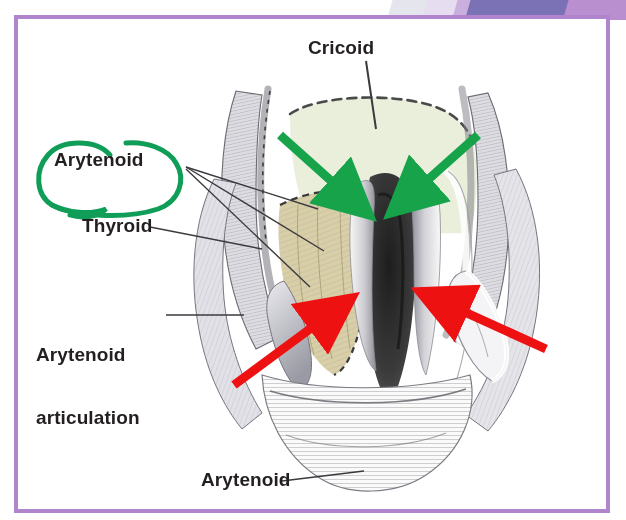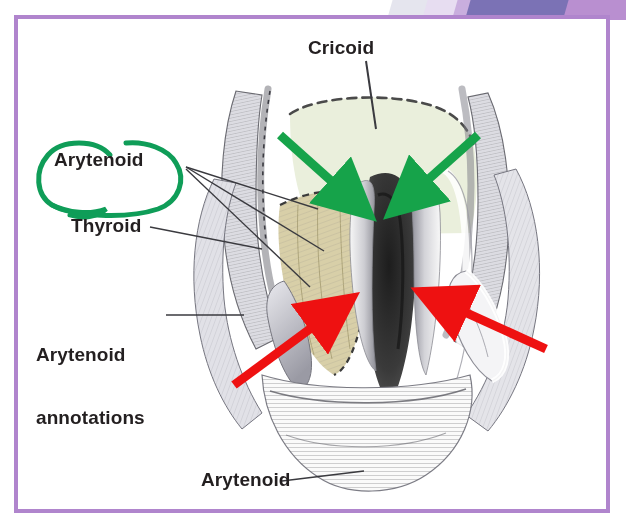--- a/index.html
+++ b/index.html
@@ -100,21 +100,21 @@
     position: absolute;
     color: #231f20;
     font-size: 19px;
     font-weight: 600;
     letter-spacing: .1px;
     line-height: 1.12;
     white-space: pre;
   }
   #label-cricoid  { left: 290px; top: 18px; }
   #label-arytenoid{ left: 36px;  top: 130px; }
-  #label-thyroid  { left: 53px;  top: 196px; text-align: right; }
+  #label-thyroid  { left: 64px;  top: 196px; text-align: right; }
   #label-thyrohyoid { left: 18px; top: 282px; }
   #label-epiglottic { left: 183px; top: 450px; }
 
   .sr { position:absolute; width:1px; height:1px; overflow:hidden; clip:rect(0 0 0 0); }
 </style>
 </head>
 <body>
 
 <div id="screen">
 
@@ -294,20 +294,20 @@
     </div>
 
     <div class="lbl" id="label-cricoid">Cricoid</div>
 
     <div class="lbl" id="label-arytenoid">Arytenoid</div>
 
     <div class="lbl" id="label-thyroid">Thyroid</div>
 
     <div class="lbl" id="label-thyrohyoid">
       <div>Arytenoid</div>
-      <div>annotations</div>
+      <div>articulation</div>
     </div>
 
     <div class="lbl" id="label-epiglottic">Arytenoid</div>
   </div>
 
   <span class="sr">Larynx posterior view with annotations</span>
 </div>
 
 </body></html>

